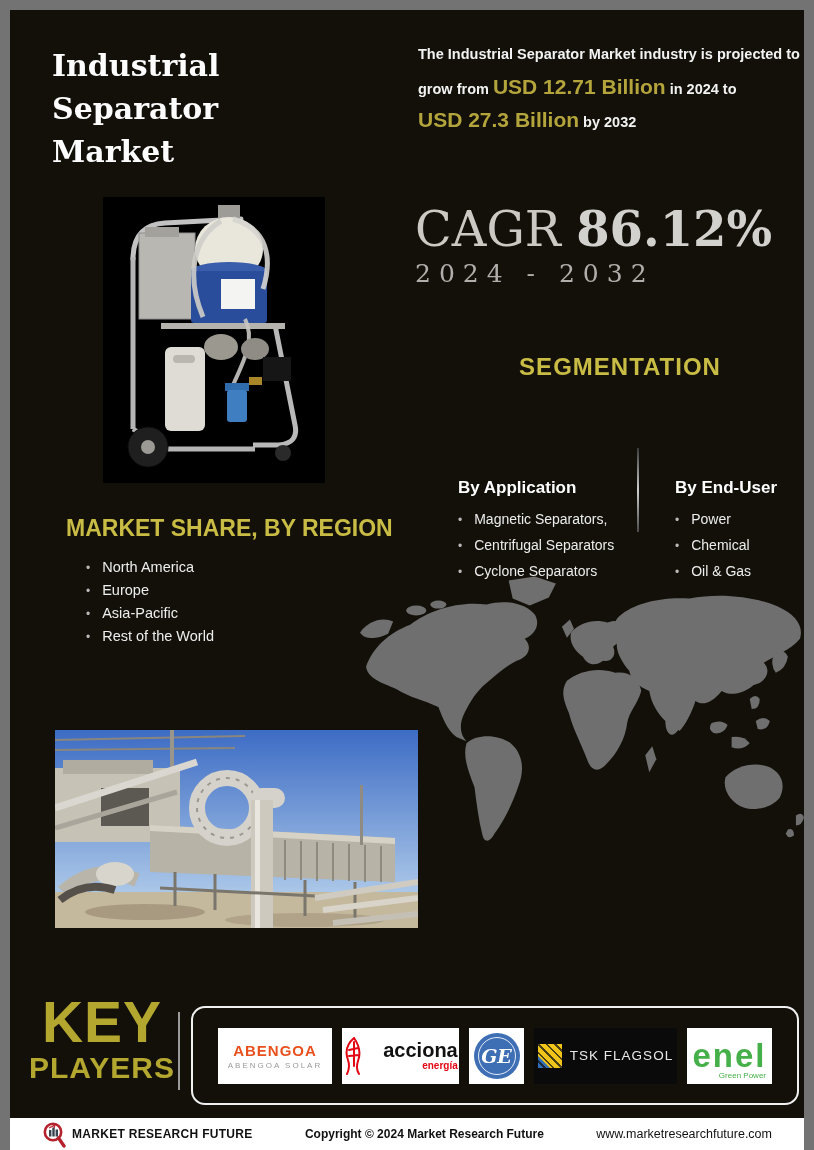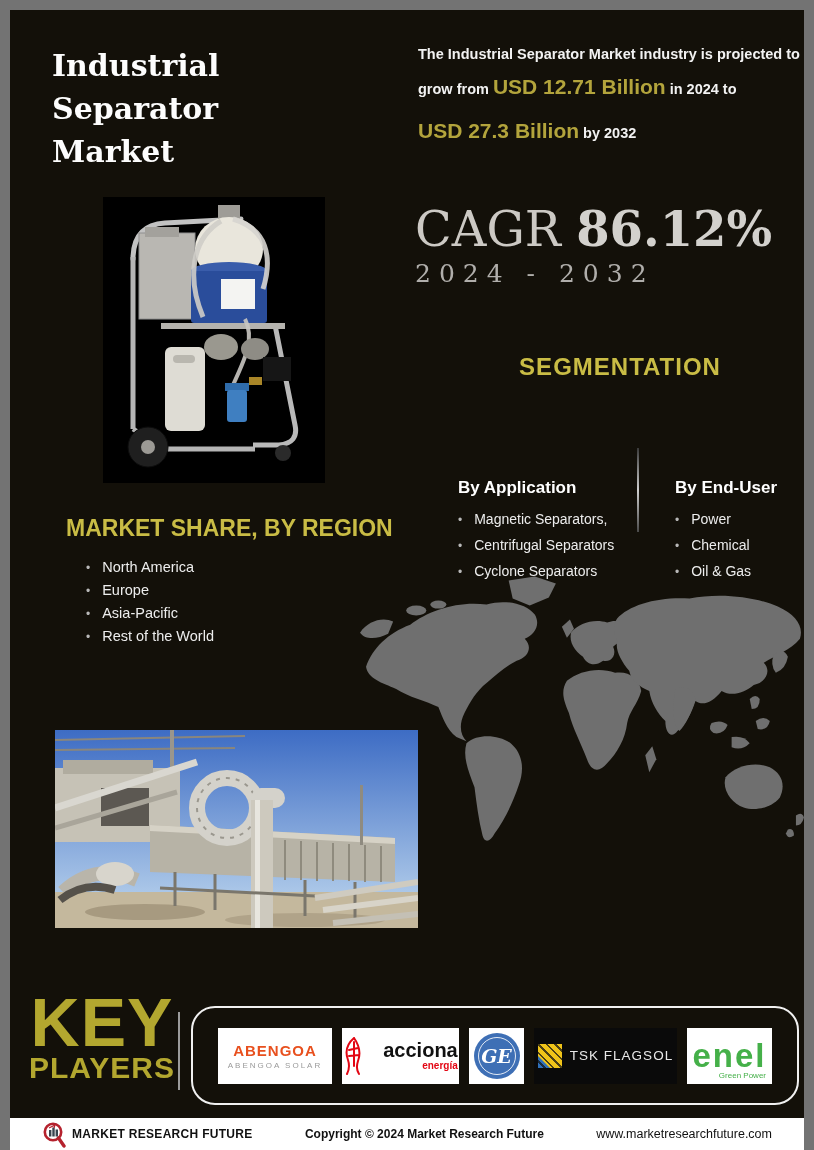--- a/index.html
+++ b/index.html
@@ -7,21 +7,21 @@
   .frame{position:relative;width:814px;height:1150px;background:#737373;overflow:hidden;
          font-family:"Liberation Sans",sans-serif;}
   .canvas{position:absolute;left:10px;top:10px;width:794px;height:1108px;background:#131009;}
 
   
   .title{position:absolute;left:42px;top:34px;color:#fdfdfd;
          font-family:"DejaVu Serif",serif;font-weight:bold;font-size:30px;line-height:43px;}
   .proj{position:absolute;left:408px;top:36px;width:380px;color:#f2f2f2;font-weight:bold;}
   .proj .l1{font-size:14.5px;white-space:nowrap;}
   .proj .l2{margin-top:13px;font-size:14.5px;white-space:nowrap;}
-  .proj .l3{margin-top:20px;font-size:14.5px;white-space:nowrap;}
+  .proj .l3{margin-top:9px;font-size:14.5px;white-space:nowrap;}
   .gold-val{color:#b3a43c;font-size:21px;font-weight:bold;}
 
   
   .cagr{position:absolute;left:405px;top:193px;color:#ccc9c4;font-family:"DejaVu Serif",serif;}
   .cagr .row{font-size:48px;line-height:52px;}
   .cagr .val{font-weight:bold;color:#d3d1cd;}
   .cagr .period{font-size:25px;letter-spacing:8px;color:#b0aeab;margin-top:4px;}
 
   
   .seg-title{position:absolute;left:420px;top:343px;width:380px;text-align:center;
@@ -40,25 +40,25 @@
   .ms-list{position:absolute;left:76px;top:546px;color:#ededed;}
   .ms-list .li-row{line-height:22px;font-size:14.5px;}
 
   
   .machine{position:absolute;left:93px;top:187px;width:222px;height:286px;background:#000;}
   .plant{position:absolute;left:45px;top:720px;width:363px;height:198px;background:#7fa8d0;}
   .map{position:absolute;left:348px;top:560px;width:456px;height:280px;}
 
   
   .kp-title{position:absolute;left:12px;top:983px;width:160px;text-align:center;color:#b3a72f;}
-  .kp-title .t1{font-size:68px;font-weight:bold;line-height:58px;letter-spacing:1px;}
+  .kp-title .t1{font-size:57px;font-weight:bold;line-height:58px;letter-spacing:1px;}
   .kp-title .t2{font-size:30px;font-weight:bold;line-height:34px;letter-spacing:1px;}
   .kp-divider{position:absolute;left:168px;top:1002px;width:2px;height:78px;background:#9b9b9b;}
   .kp-box{position:absolute;left:181px;top:996px;width:608px;height:99px;
-          border:2px solid #f0f0f0;border-radius:24px;
+          border:2px solid #f0f0f0;border-radius:14px;
           display:flex;align-items:center;justify-content:center;gap:10px;padding:0 12px;}
   .logo-card{height:56px;background:#fff;display:flex;flex-direction:column;
              align-items:center;justify-content:center;overflow:hidden;}
   .lc-abengoa{width:114px;}
   .lc-abengoa .n{color:#e8501e;font-weight:bold;font-size:15px;letter-spacing:1px;}
   .lc-abengoa .s{color:#9a9a9a;font-size:8px;letter-spacing:2px;margin-top:2px;}
   .lc-acciona{width:117px;flex-direction:row;gap:18px;}
   .lc-acciona .txt{display:flex;flex-direction:column;align-items:flex-end;}
   .lc-acciona .n{color:#111;font-weight:bold;font-size:20px;line-height:20px;}
   .lc-acciona .s{color:#e30613;font-size:10px;font-weight:bold;}

